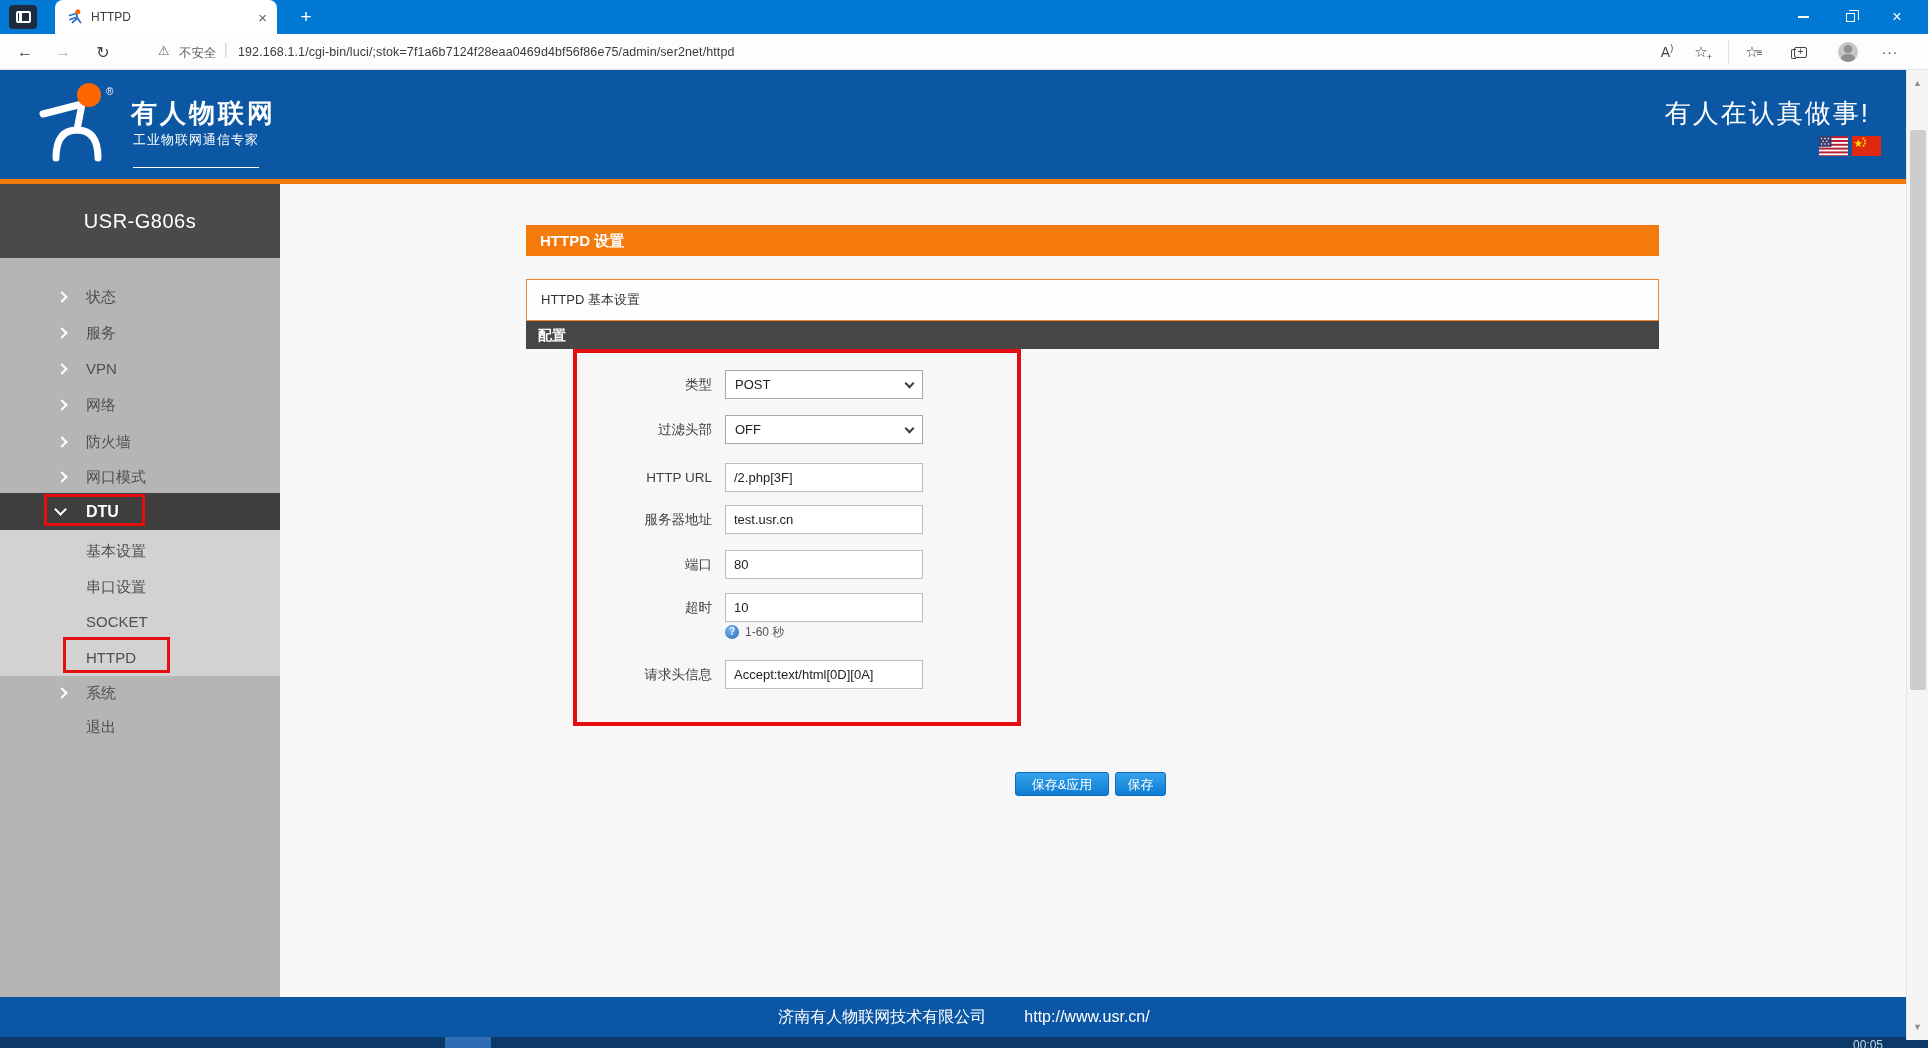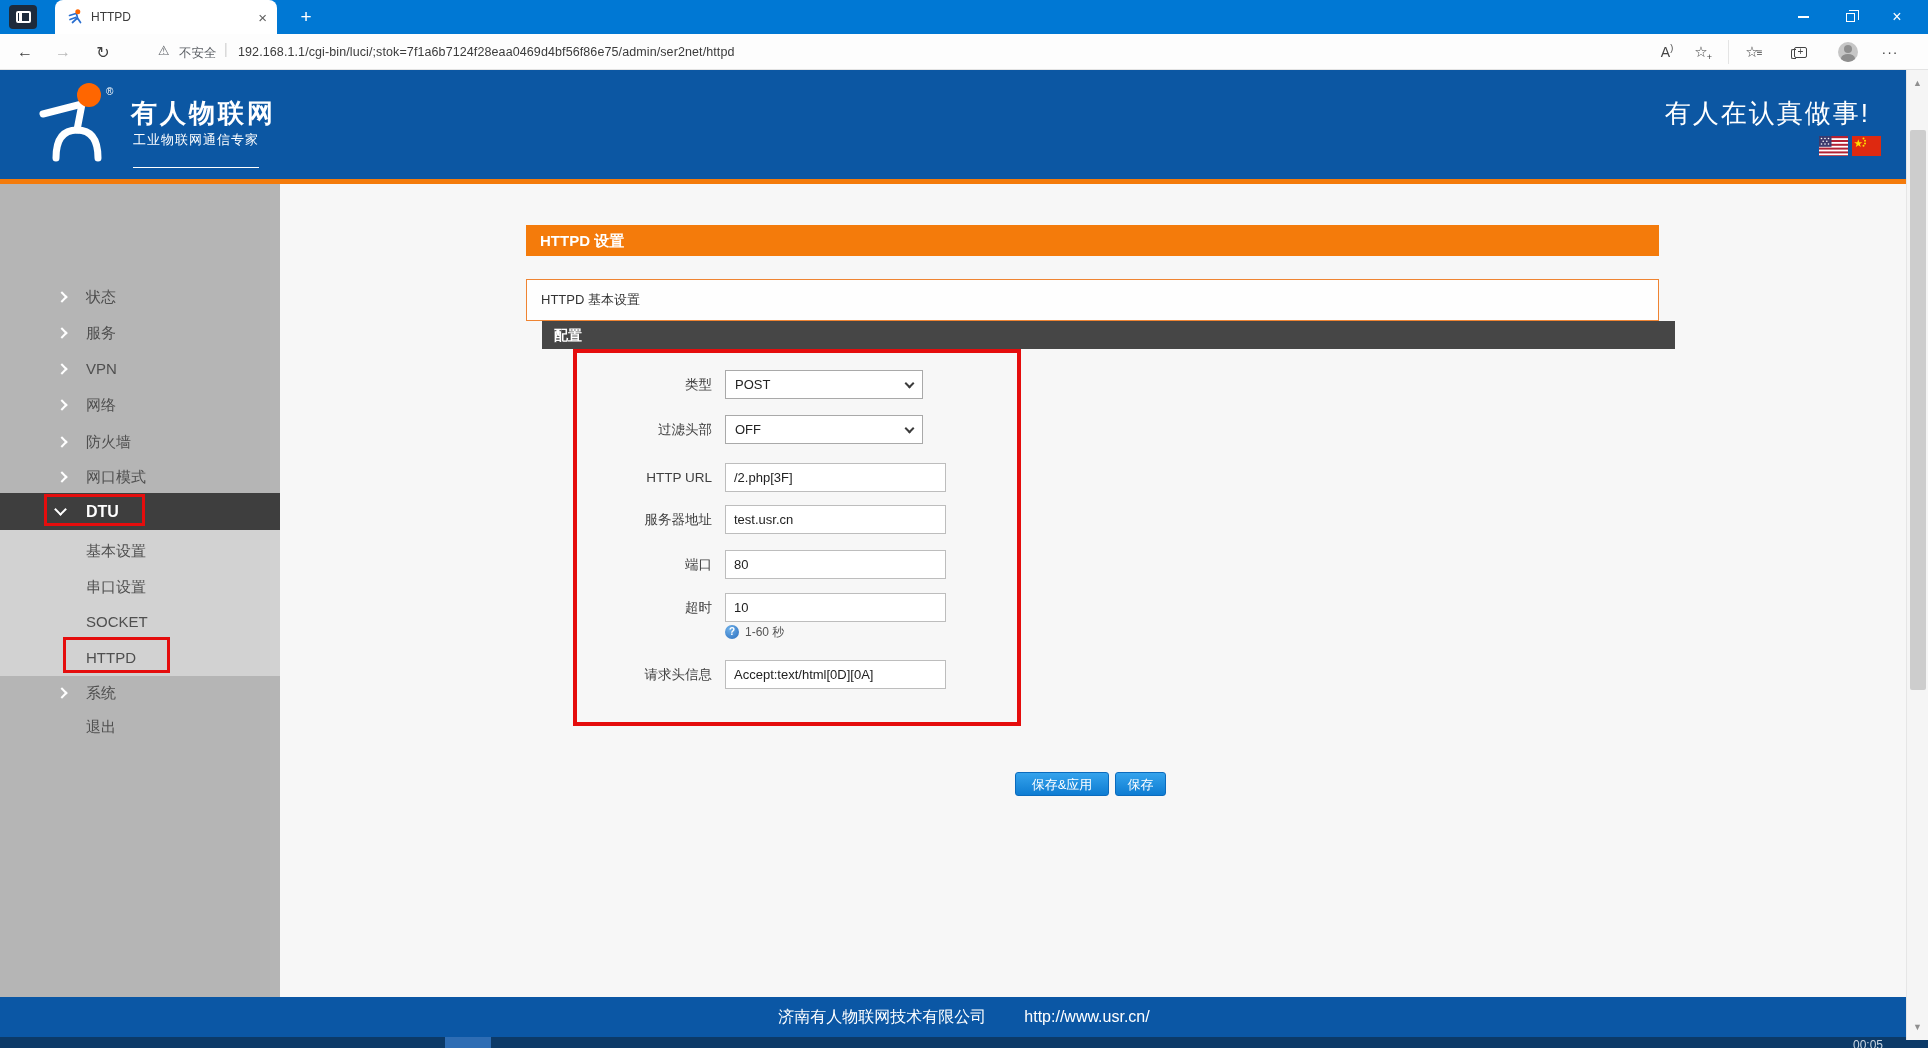--- a/index.html
+++ b/index.html
@@ -74,26 +74,26 @@
 
   
   .anno { position:absolute; border:3px solid #e50d0d; pointer-events:none; }
   .anno-dtu { left:44px; top:494px; width:101px; height:32px; }
   .anno-httpd { left:63px; top:637px; width:107px; height:36px; }
   .anno-form { left:573px; top:349px; width:448px; height:377px; border-width:4px; }
 
   
   .section-bar { position:absolute; left:526px; top:225px; width:1133px; height:31px; background:#f47b0b; color:#fff; font-weight:bold; font-size:15px; line-height:31px; padding-left:14px; }
   .section-box { position:absolute; left:526px; top:256px; width:1133px; height:42px; background:#fefefe; border:1px solid #ef8432; font-size:13px; color:#333; line-height:40px; padding-left:14px;margin-top:23px; }
-  .panel-bar { position:absolute; left:526px; top:321px; width:1133px; height:28px; background:#464646; color:#fff; font-weight:bold; font-size:14px; line-height:28px; padding-left:12px;margin-left:16px; }
+  .panel-bar { position:absolute; left:526px; top:321px; width:1133px; height:28px; background:#464646; color:#fff; font-weight:bold; font-size:14px; line-height:28px; padding-left:12px; }
 
   .f-label { position:absolute; left:540px; width:172px; height:29px; line-height:29px; text-align:right; font-size:13.5px; color:#3f3f3f; }
   .f-select { position:absolute; left:725px; width:198px; height:29px; background:#fff; border:1px solid #a9a9a9; display:flex; align-items:center; padding:5px 9px; font-size:13px; color:#222; cursor:pointer; }
   .sel-chev { width:7px; height:7px; border-right:2px solid #3c3c3c; border-bottom:2px solid #3c3c3c; transform:rotate(45deg); margin-left:auto; margin-top:-3px; }
-  .f-input { position:absolute; left:725px; width:221px; height:29px; background:#fff; border:1px solid #bdbdbd; padding:0 8px; font-size:13px; color:#222; font-family:inherit; }
+  .f-input { position:absolute; left:725px; width:198px; height:29px; background:#fff; border:1px solid #bdbdbd; padding:0 8px; font-size:13px; color:#222; font-family:inherit; }
   .f-hint { position:absolute; left:725px; top:624px; height:16px; display:flex; align-items:center; gap:6px; font-size:12px; color:#555; }
   .q-icon { width:14px; height:14px; border-radius:50%; background:radial-gradient(circle at 35% 30%, #6fb1ea, #2a6dbd); color:#fff; font-size:10px; font-weight:bold; text-align:center; line-height:14px; }
 
   .btn { position:absolute; top:772px; height:24px; border-radius:3px; background:linear-gradient(#35a3ec,#0e7cd2); border:1px solid #0b6bbd; color:#fff; font-size:13px; text-align:center; line-height:21px; cursor:pointer; font-family:inherit; }
   .btn-save-apply { left:1015px; width:94px; }
   .btn-save { left:1115px; width:51px; }
 
   
   .footer { position:absolute; left:0; top:997px; width:1928px; height:40px; background:#0b57a5; display:flex; align-items:center; justify-content:center; gap:38px; color:#fff; font-size:16px; }
   .bottom-strip { position:absolute; left:0; top:1037px; width:1928px; height:11px; background:#0c3a68; overflow:hidden; }
@@ -202,20 +202,21 @@
           <circle cx="11.5" cy="2.5" r="1"></circle>
           <circle cx="13" cy="4.8" r="1"></circle>
           <circle cx="13" cy="7.6" r="1"></circle>
           <circle cx="11.5" cy="9.8" r="1"></circle>
         </g>
     </svg>
   </div>
   <div class="accent-strip"></div>
 
   <div class="sidebar">
+    <div class="device">USR-G806s</div>
 
     <div class="nav-item" style="top:101px;">
       <span class="chev"></span>
       <span class="lbl">状态</span>
     </div>
     <div class="nav-item" style="top:137px;">
       <span class="chev"></span>
       <span class="lbl">服务</span>
     </div>
     <div class="nav-item" style="top:173px;">

